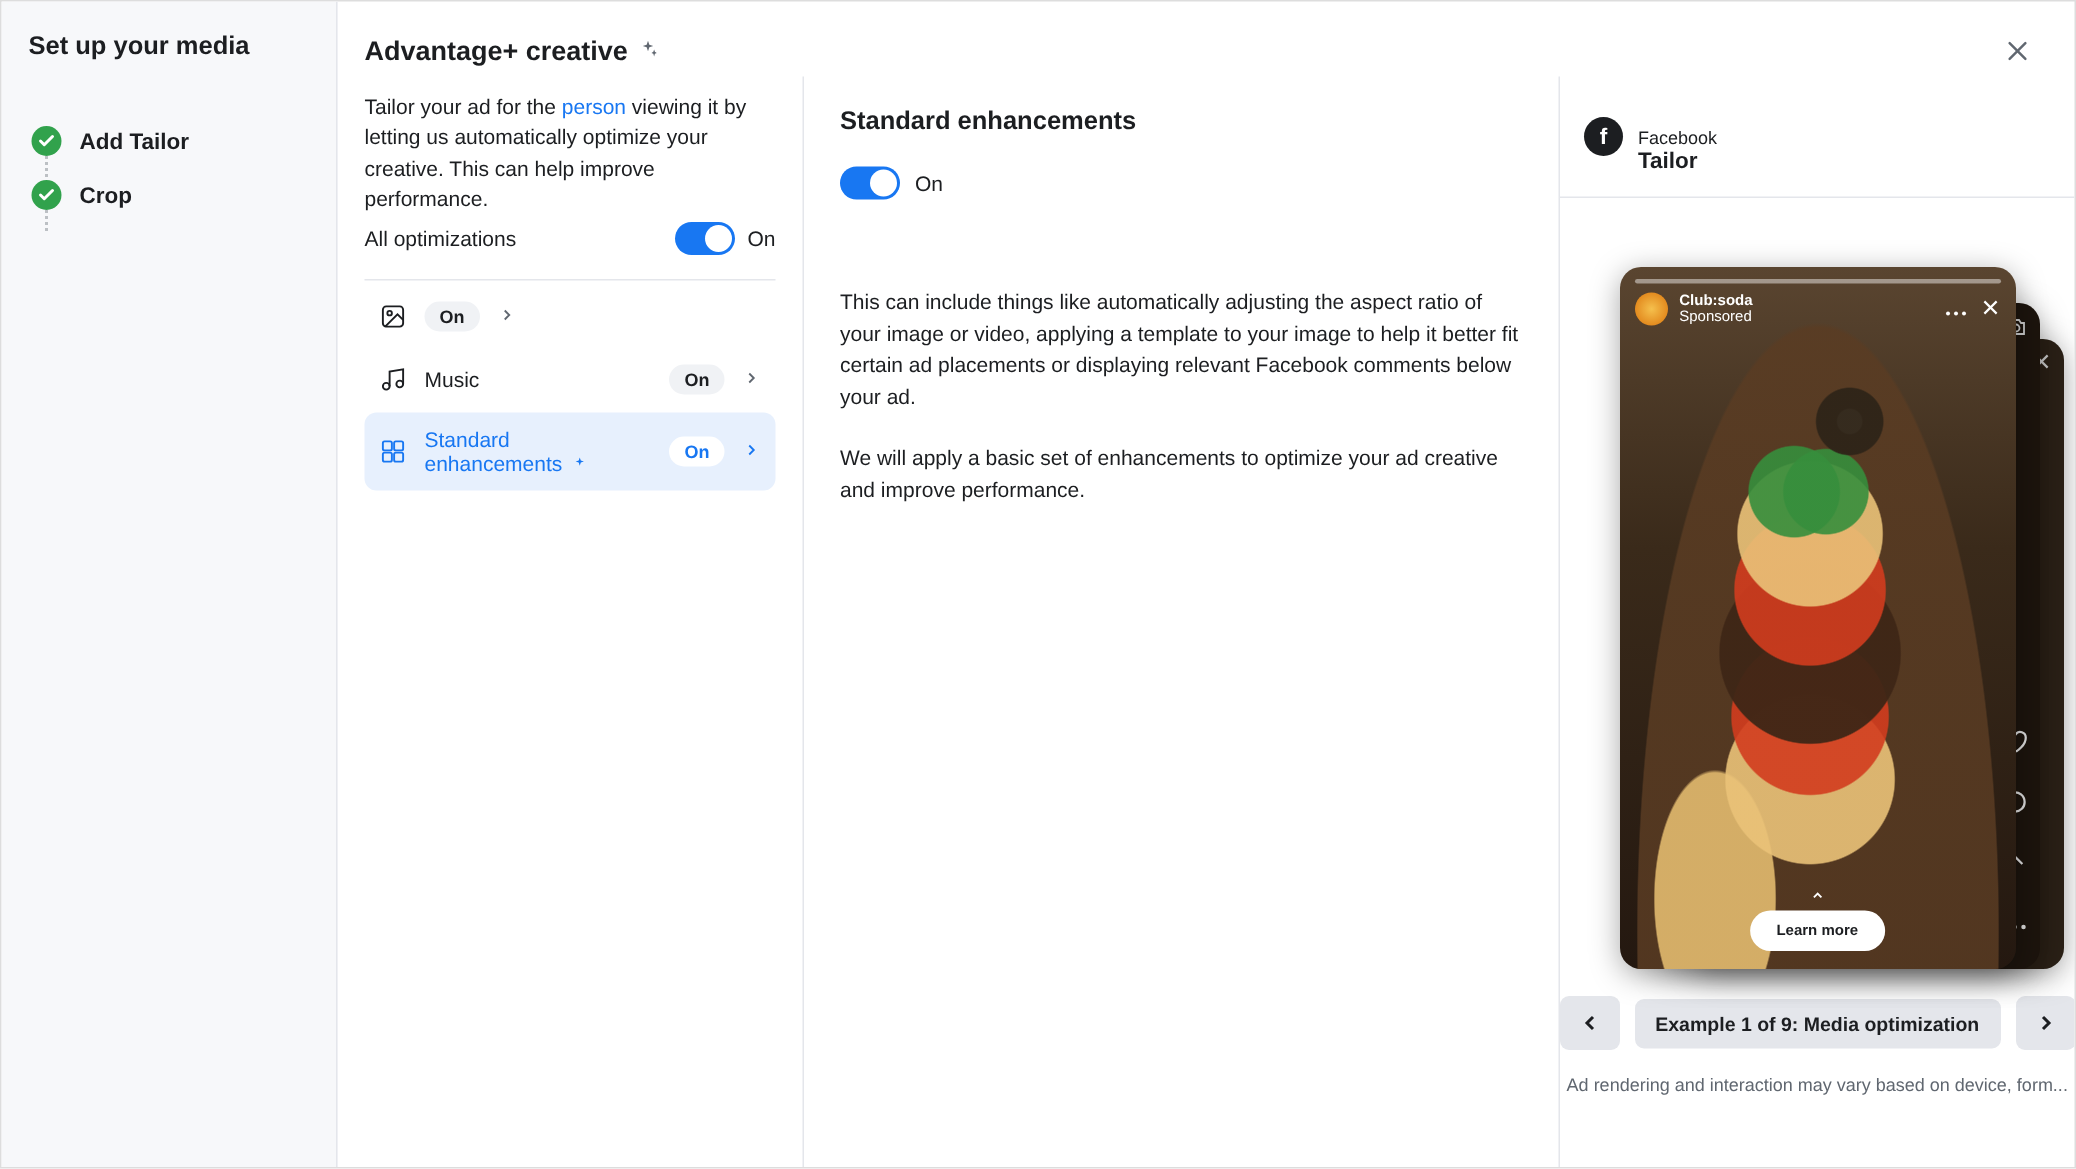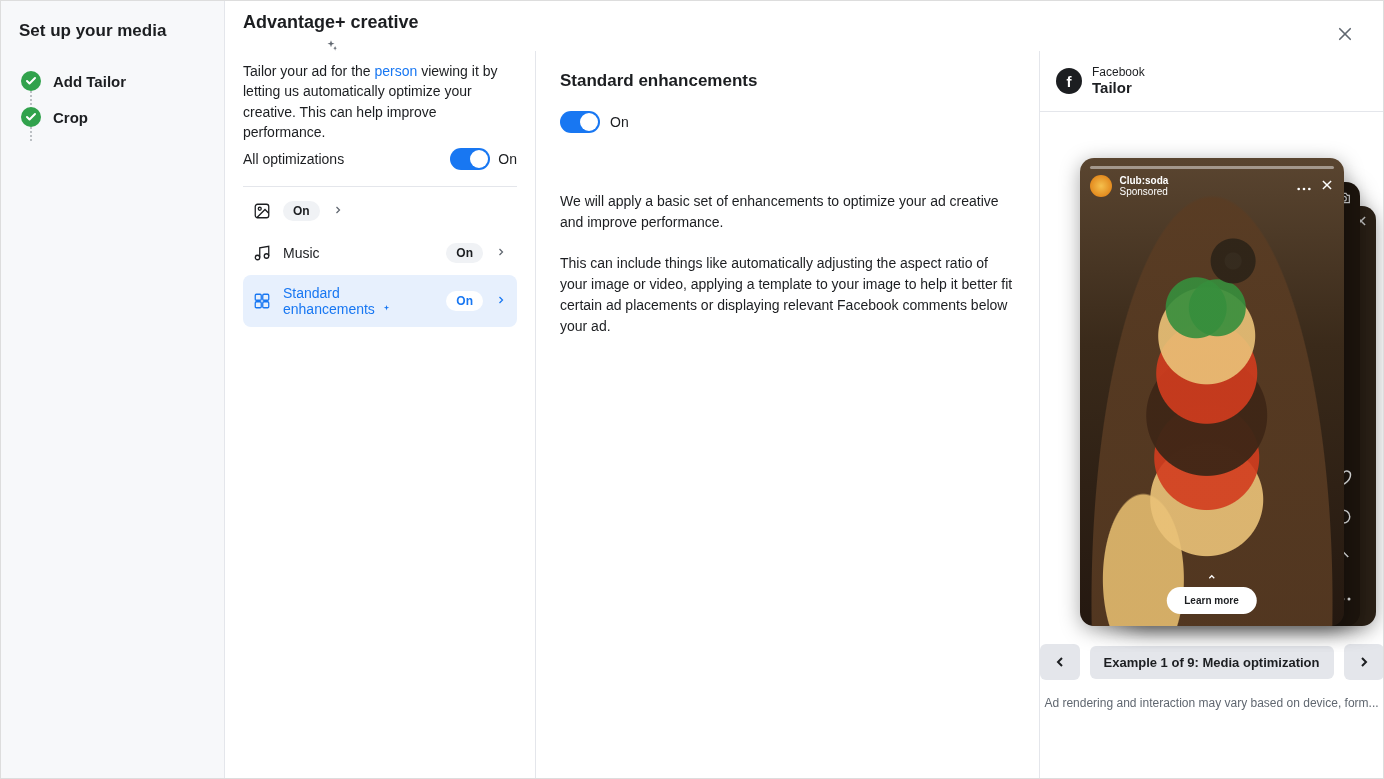--- a/index.html
+++ b/index.html
@@ -15,21 +15,21 @@
   }
   .layout { display: flex; height: 100%; }
   
   .sidebar {
     width: 224px;
     background: #f7f8fa;
     border-right: 1px solid #e4e6eb;
     padding: 20px 12px;
     flex-shrink: 0;
   }
-  .sidebar h2 { font-size: 17px; font-weight: 700; margin-bottom: 22px; padding-left: 6px; }
+  .sidebar h2 { font-size: 17px; font-weight: 700; margin-bottom: 35px; padding-left: 6px; }
   .steps { display: flex; flex-direction: column; gap: 0; }
   .step {
     display: flex; align-items: center; gap: 12px;
     padding: 8px 8px; border-radius: 8px;
     font-size: 15px; font-weight: 600; position: relative;
     cursor: pointer;
   }
   .step-connector {
     position: absolute; left: 17px; top: 28px; width: 0;
     height: 14px; border-left: 2px dotted #bcc0c4;
@@ -51,21 +51,21 @@
   }
   
   .main {
     flex: 1; display: flex; flex-direction: column;
     min-width: 0;
   }
   .main-header {
     display: flex; align-items: center; justify-content: space-between;
     padding: 16px 22px 0 18px; height: 50px;
   }
-  .adv-title { font-size: 18px; font-weight: 700; display: flex; align-items: center; gap: 6px; flex-direction: column;}
+  .adv-title { font-size: 18px; font-weight: 700; display: flex; align-items: center; gap: 6px;}
   .sparkle { color: #606770; font-size: 14px;}
   .close-btn {
     width: 32px; height: 32px; border: none; background: transparent;
     font-size: 20px; color: #606770; cursor: pointer; display:flex;align-items:center;justify-content:center;
   }
   .main-body { display: flex; flex: 1; min-height: 0;}
   
   .opt-panel {
     width: 310px; padding: 10px 18px 0 18px;
     display: flex; flex-direction: column; 
@@ -124,21 +124,21 @@
   }
   .preview-header {
     display:flex; align-items:center; gap:10px; padding:14px 16px;
     border-bottom:1px solid #e4e6eb;
   }
   .fb-circle {
     width:26px; height:26px; border-radius:50%; background:#1c1e21;
     display:flex; align-items:center; justify-content:center; color:#fff;
     font-weight:800; font-size:15px;
   }
-  .preview-header .hdr-text { font-size:12px; line-height:1.2;}
+  .preview-header .hdr-text { font-size:12px; line-height:1.2;margin-top:20px;}
   .preview-header .hdr-text .big { font-size:15px; font-weight:700;}
   .preview-body {
     flex:1; display:flex; flex-direction:column; align-items:center;
     padding: 46px 0 0 0; position:relative; overflow:hidden;
   }
   .story-stack { position:relative; width:264px; height:468px;}
   .story-card {
     position:absolute; border-radius:14px; overflow:hidden;
     box-shadow: 0 4px 20px rgba(0,0,0,0.35);
   }
@@ -328,22 +328,22 @@
 
       <div class="detail-panel">
         <div class="detail-title">Standard enhancements</div>
         <div class="detail-toggle-row">
           <div class="toggle">
               <div class="knob"></div>
             </div>
           <span>On</span>
         </div>
         <div style="height:18px"></div>
+        <p class="detail-desc">This can include things like automatically adjusting the aspect ratio of your image or video, applying a template to your image to help it better fit certain ad placements or displaying relevant Facebook comments below your ad.</p>
         <p class="detail-desc">We will apply a basic set of enhancements to optimize your ad creative and improve performance.</p>
-        <p class="detail-desc">This can include things like automatically adjusting the aspect ratio of your image or video, applying a template to your image to help it better fit certain ad placements or displaying relevant Facebook comments below your ad.</p>
       </div>
 
       <div class="preview-panel">
         <div class="preview-header">
           <div class="fb-circle">f</div>
           <div class="hdr-text">
             <div>Facebook</div>
             <div class="big">Tailor</div>
           </div>
         </div>

